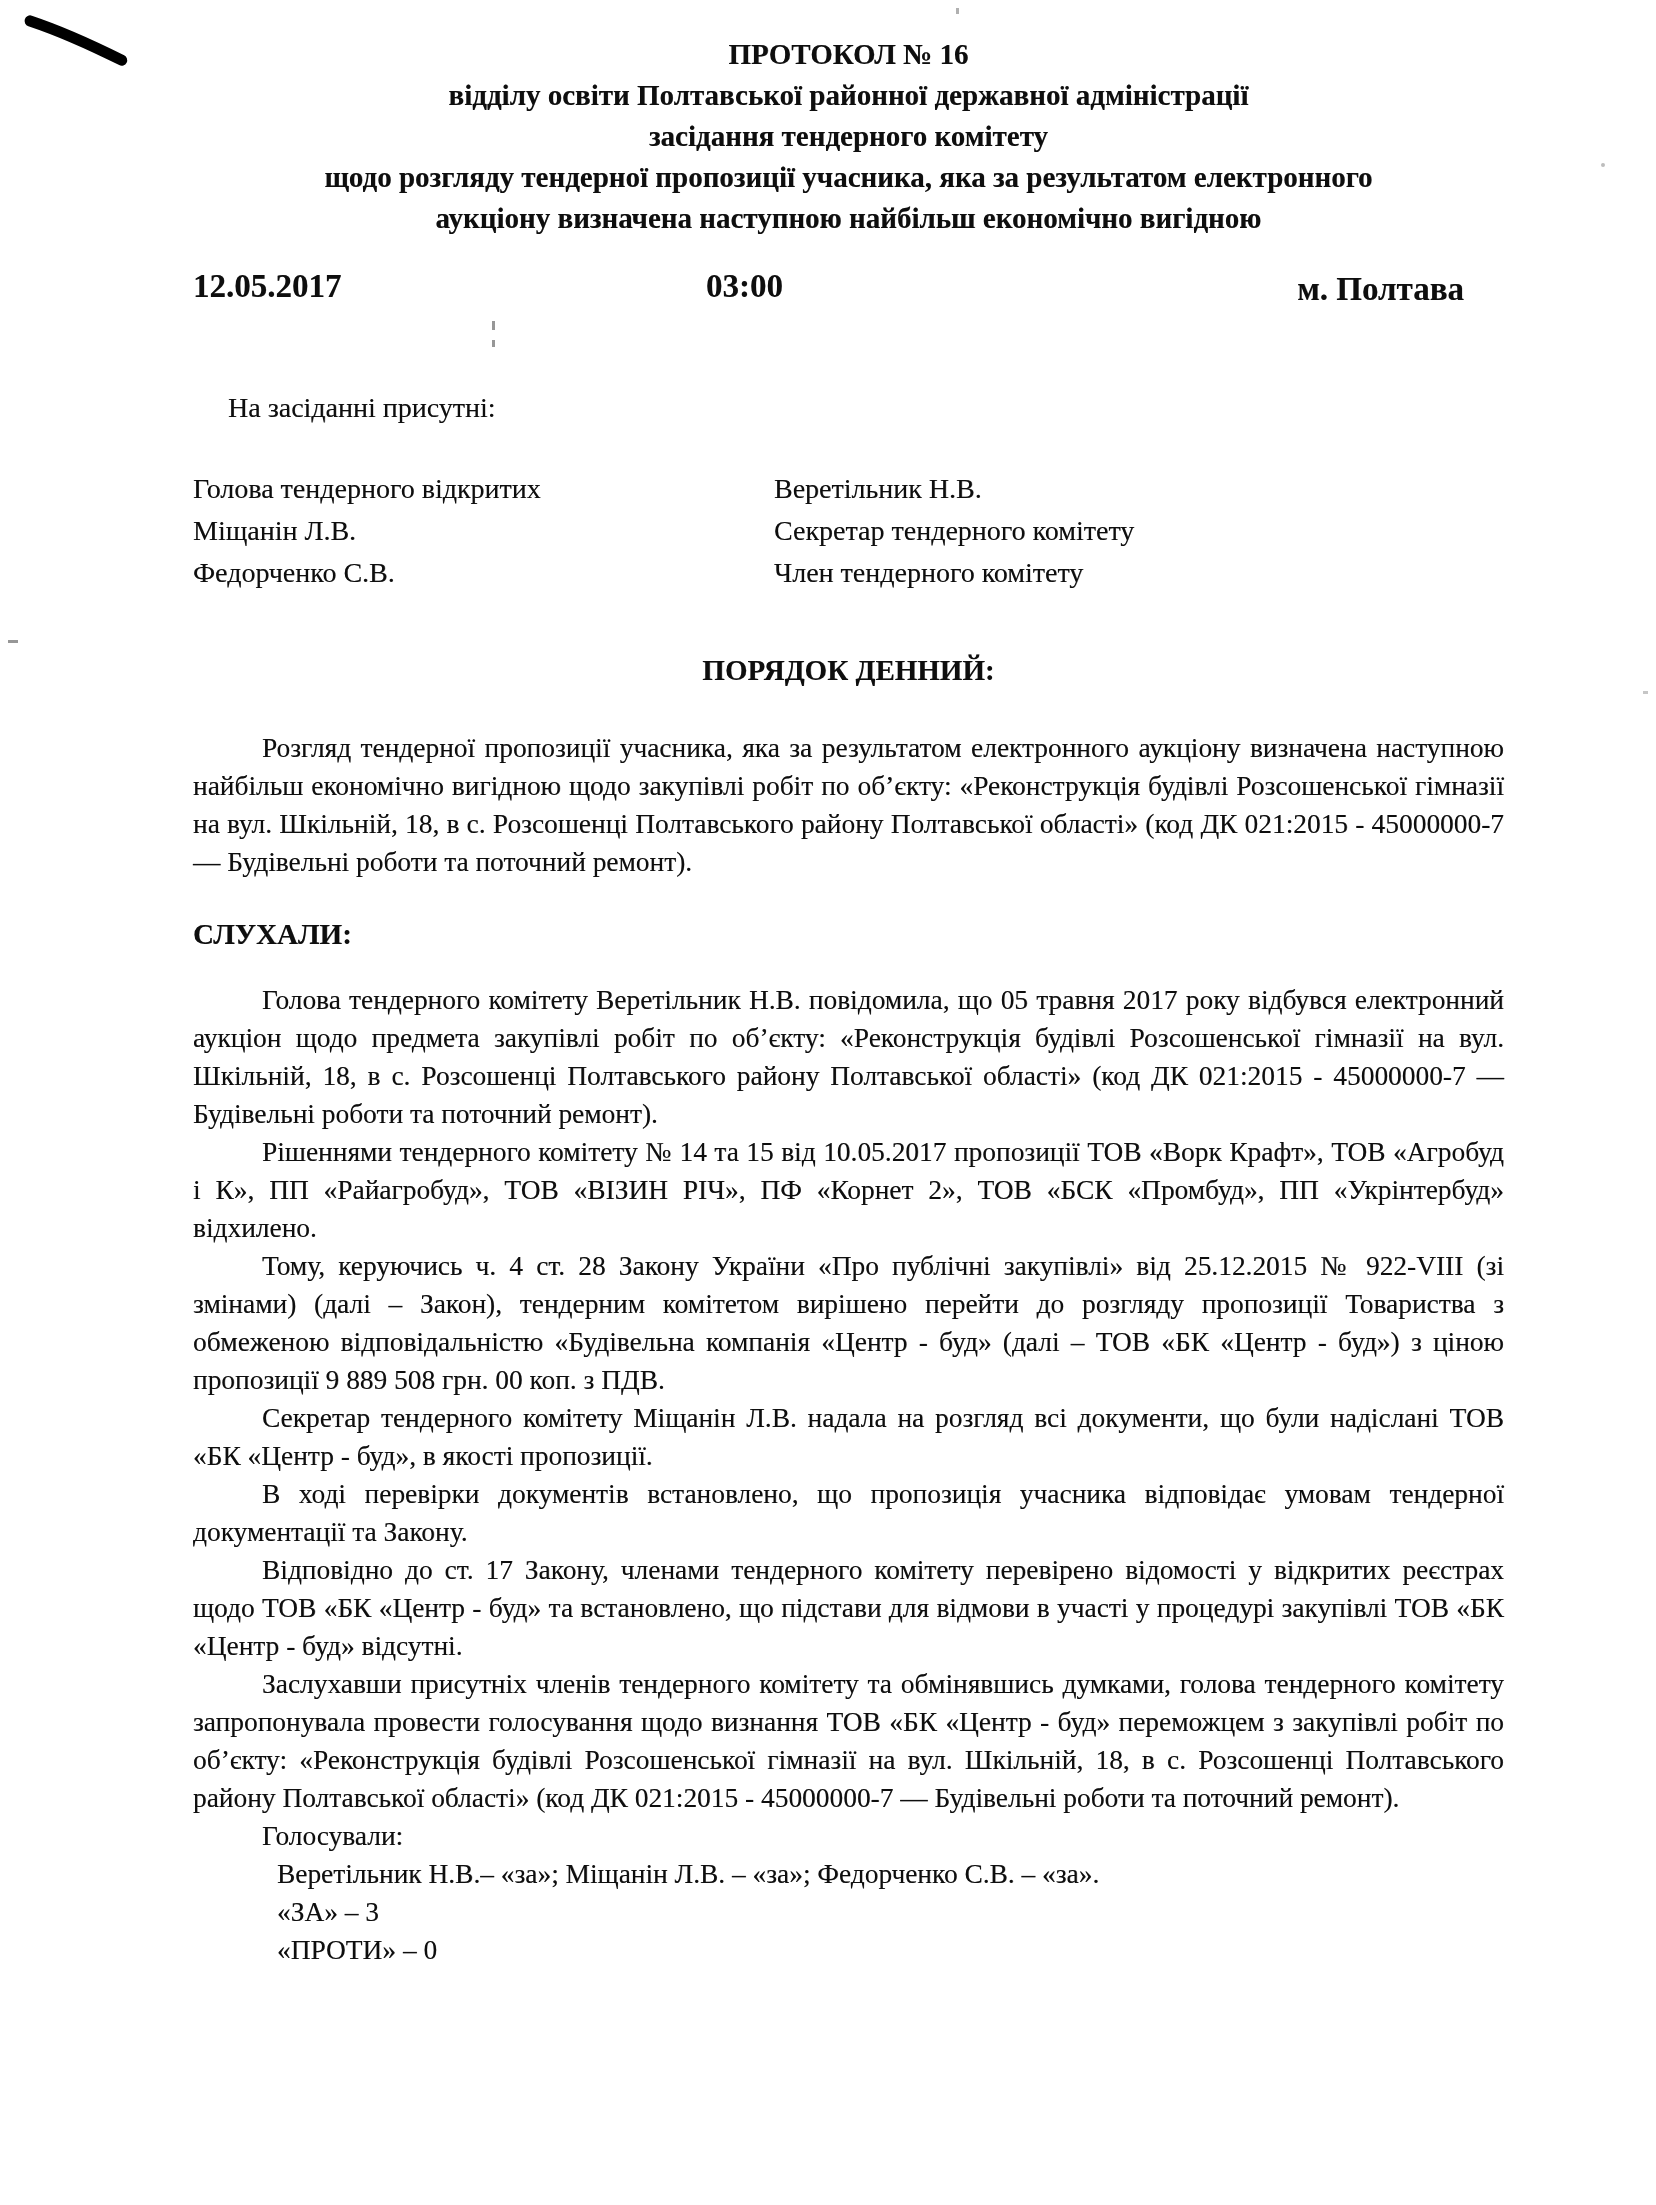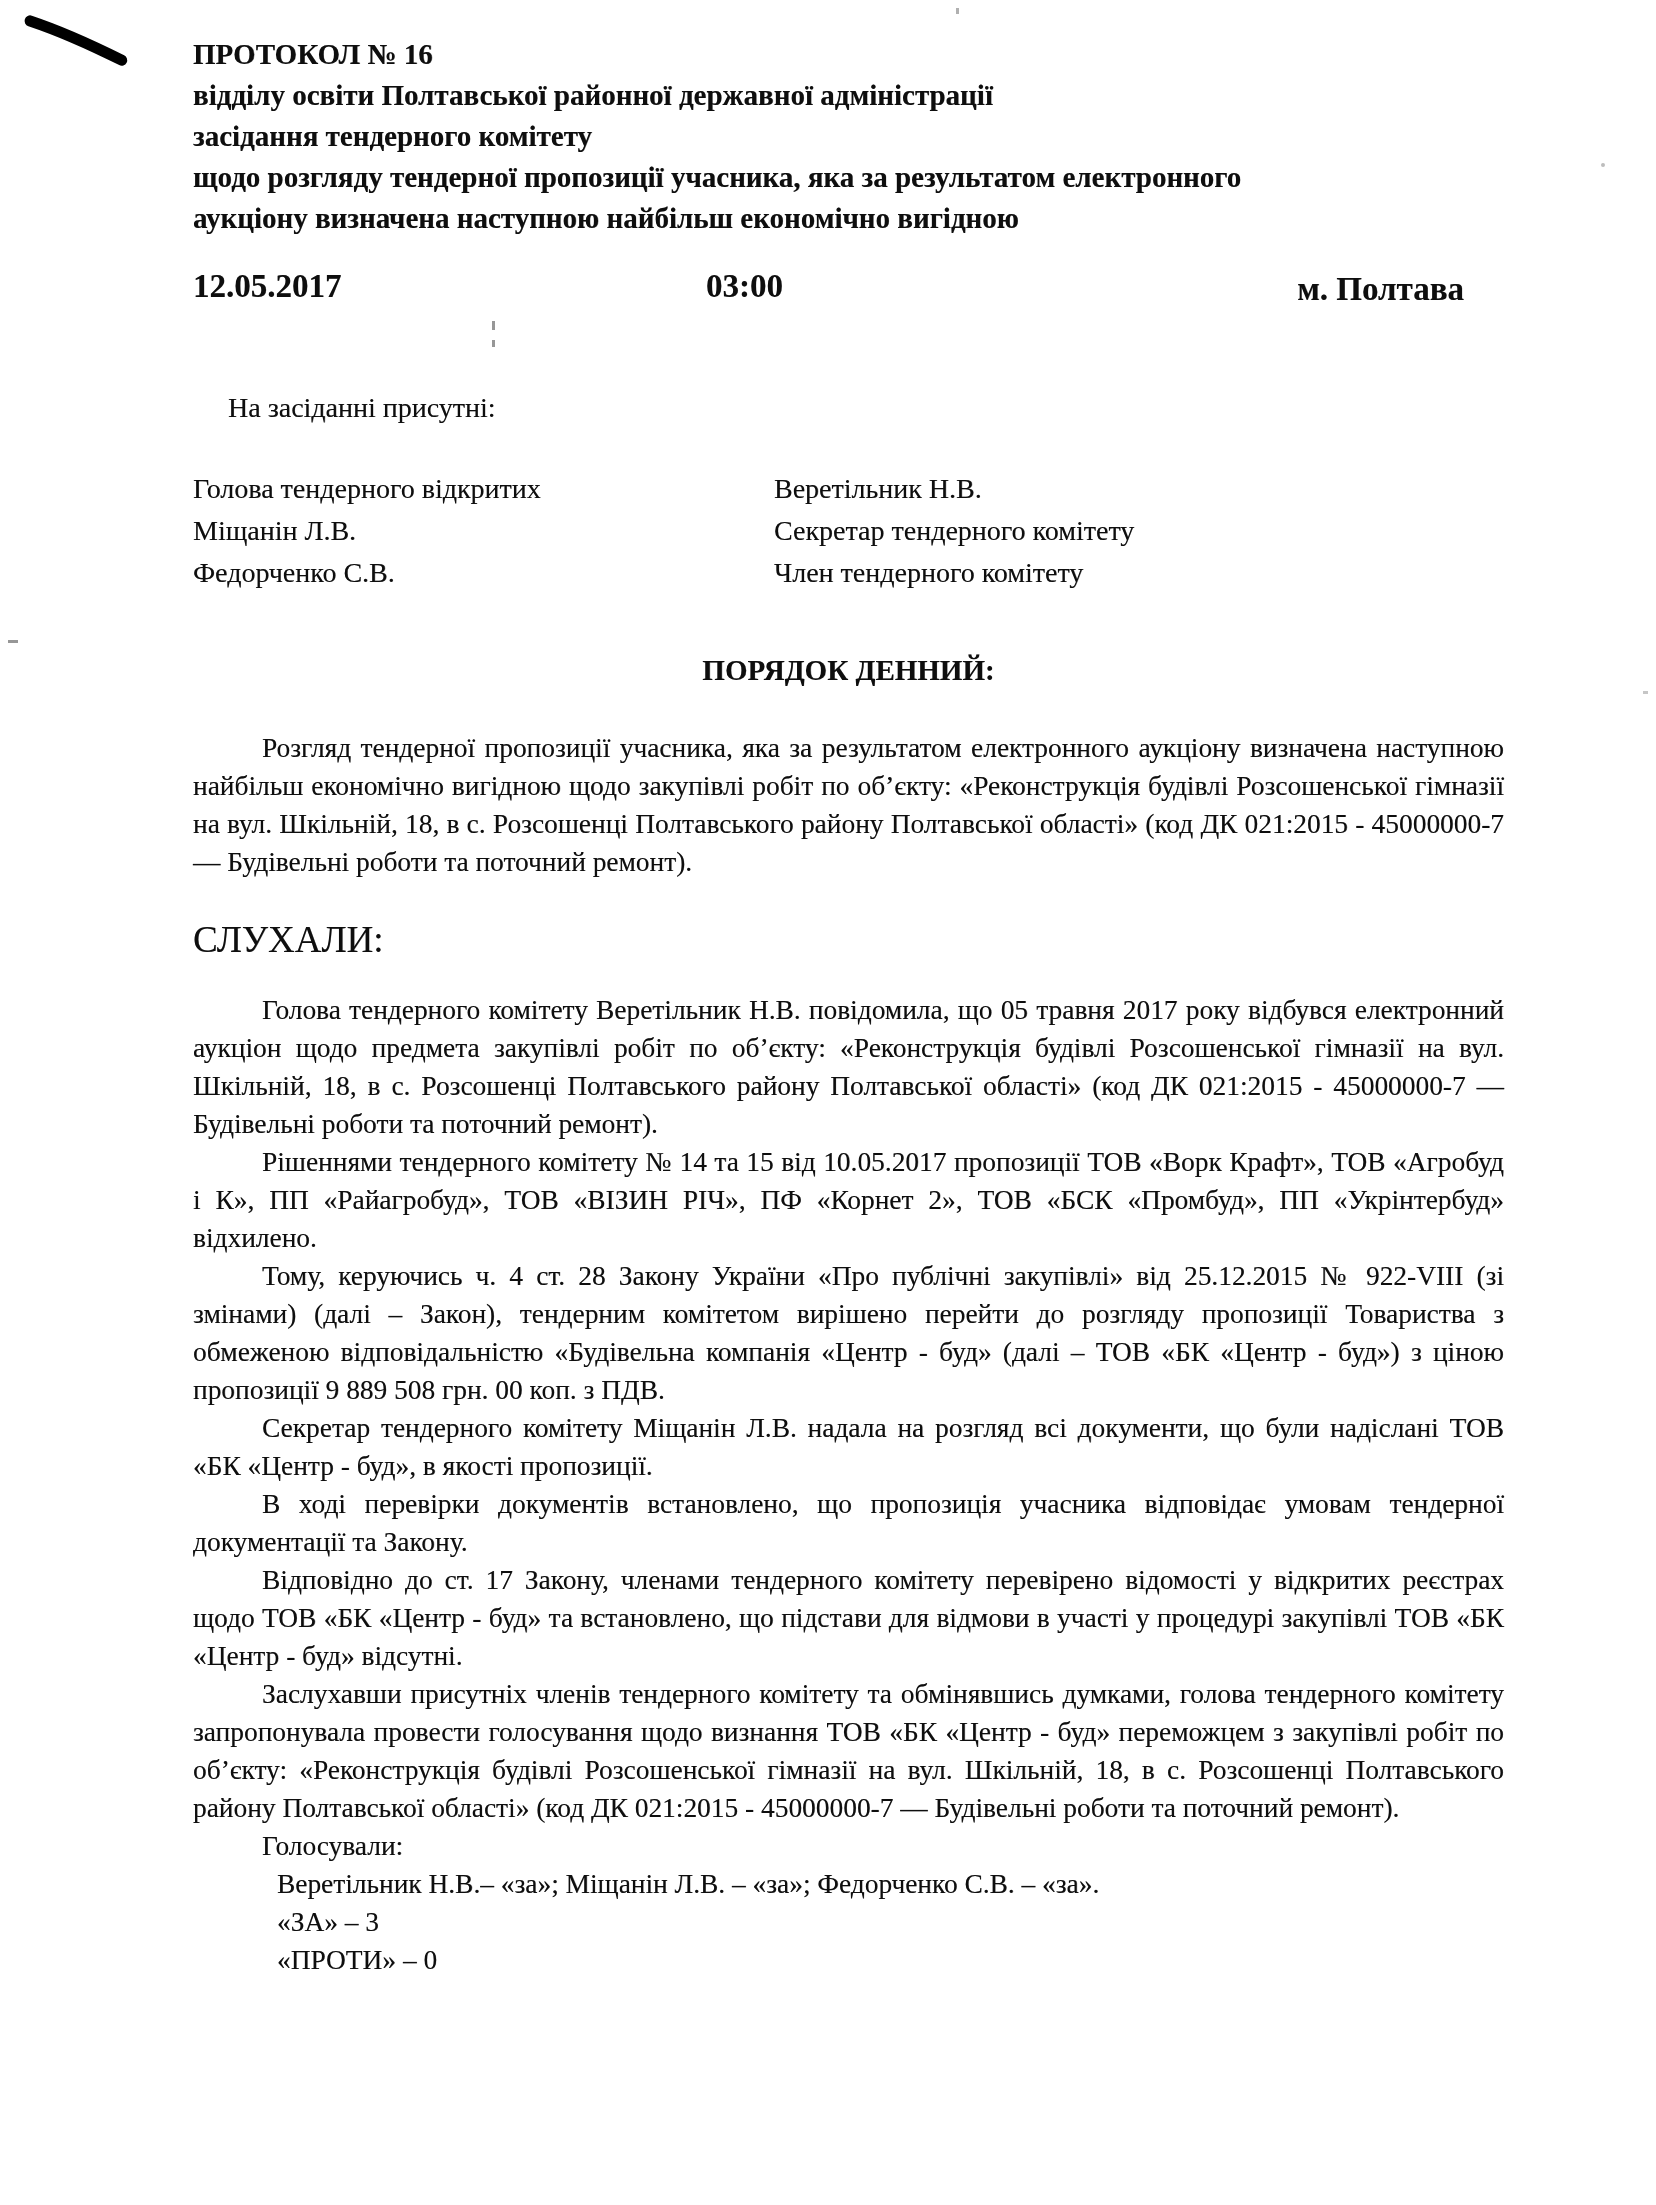--- a/index.html
+++ b/index.html
@@ -16,20 +16,21 @@
     position: relative;
     -webkit-font-smoothing: antialiased;
   }
   .page {
     position: relative;
     padding: 34px 153px 0 193px;
     text-shadow: 0.3px 0.3px 0.5px rgba(0,0,0,0.40);
   }
   
   .title-block {
+    text-align: center;
     font-weight: 700;
     font-size: 29px;
     line-height: 41px;
   }
   
   .dateline {
     position: relative;
     margin-top: 29px;
     height: 40px;
     font-weight: 700;
@@ -54,22 +55,22 @@
   }
   
   .agenda-heading {
     margin-top: 60px;
     text-align: center;
     font-weight: 700;
     font-size: 29px;
   }
   .heard-heading {
     margin-top: 37px;
-    font-weight: 400;
-    font-size: 37px;
+    font-weight: 700;
+    font-size: 29px;
   }
   
   .body-par {
     margin: 0;
     font-size: 27.4px;
     line-height: 38px;
     text-align: justify;
     text-indent: 69px;
   }
   .agenda-par { margin-top: 42px; }

